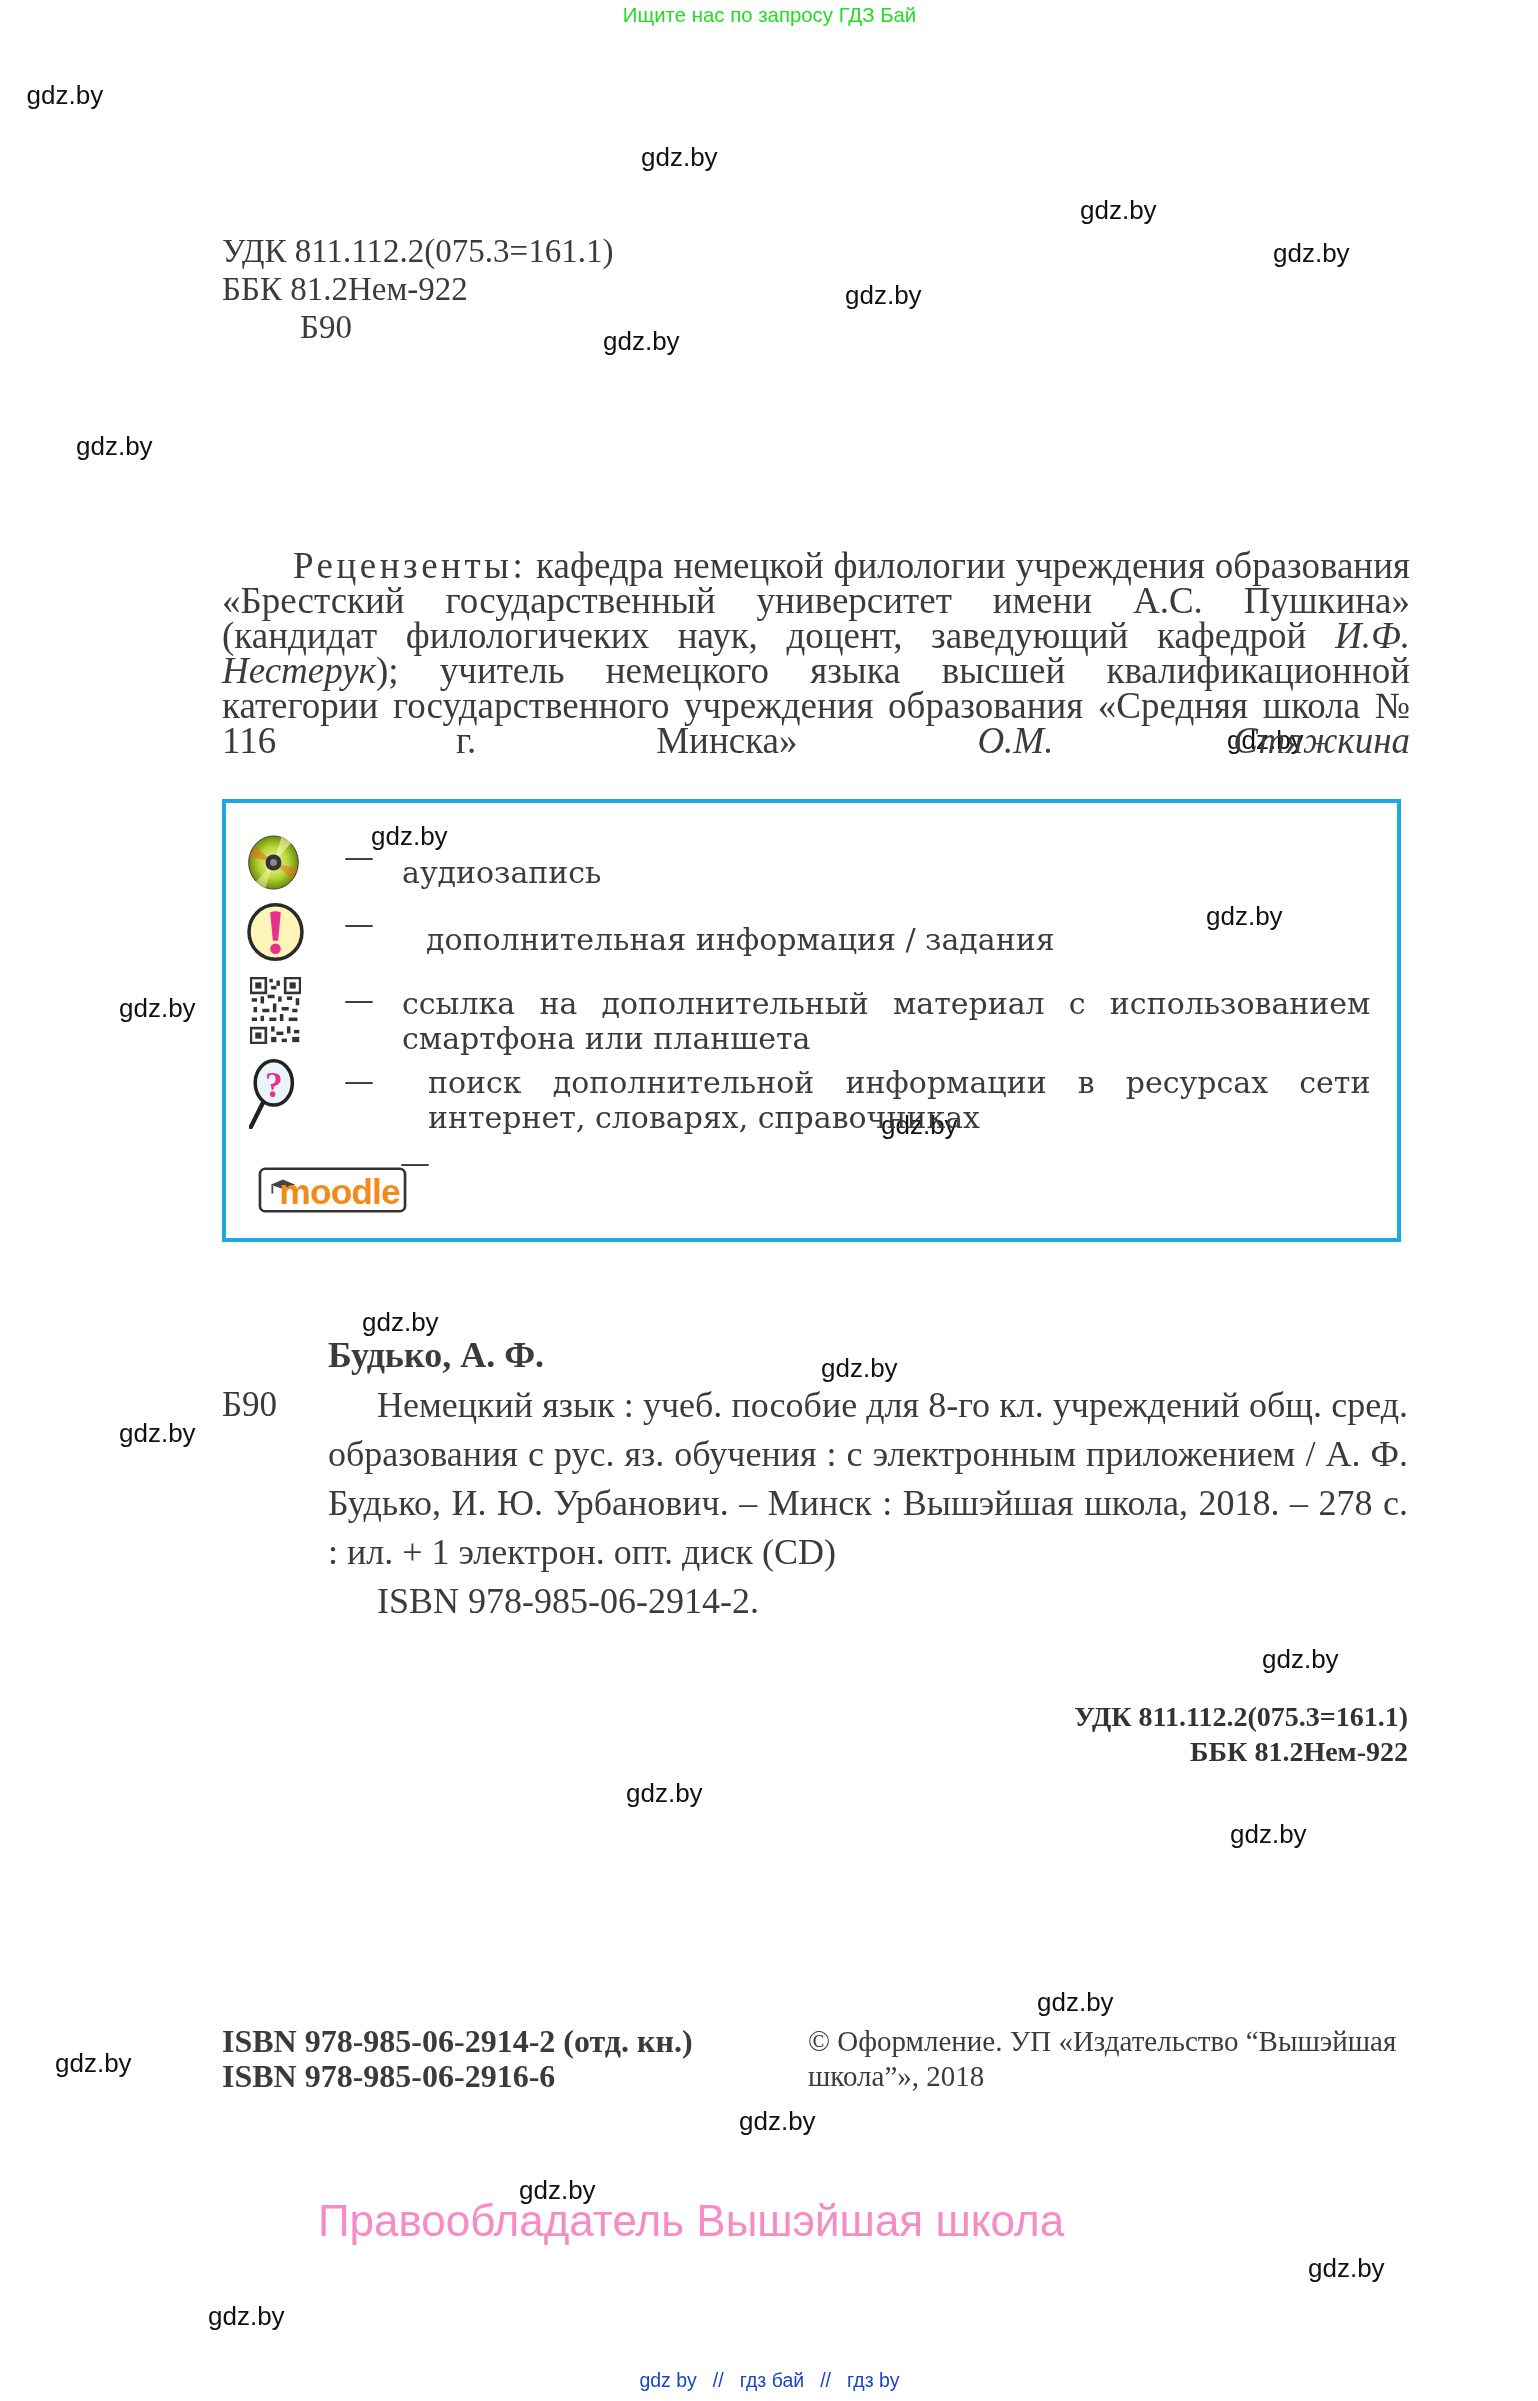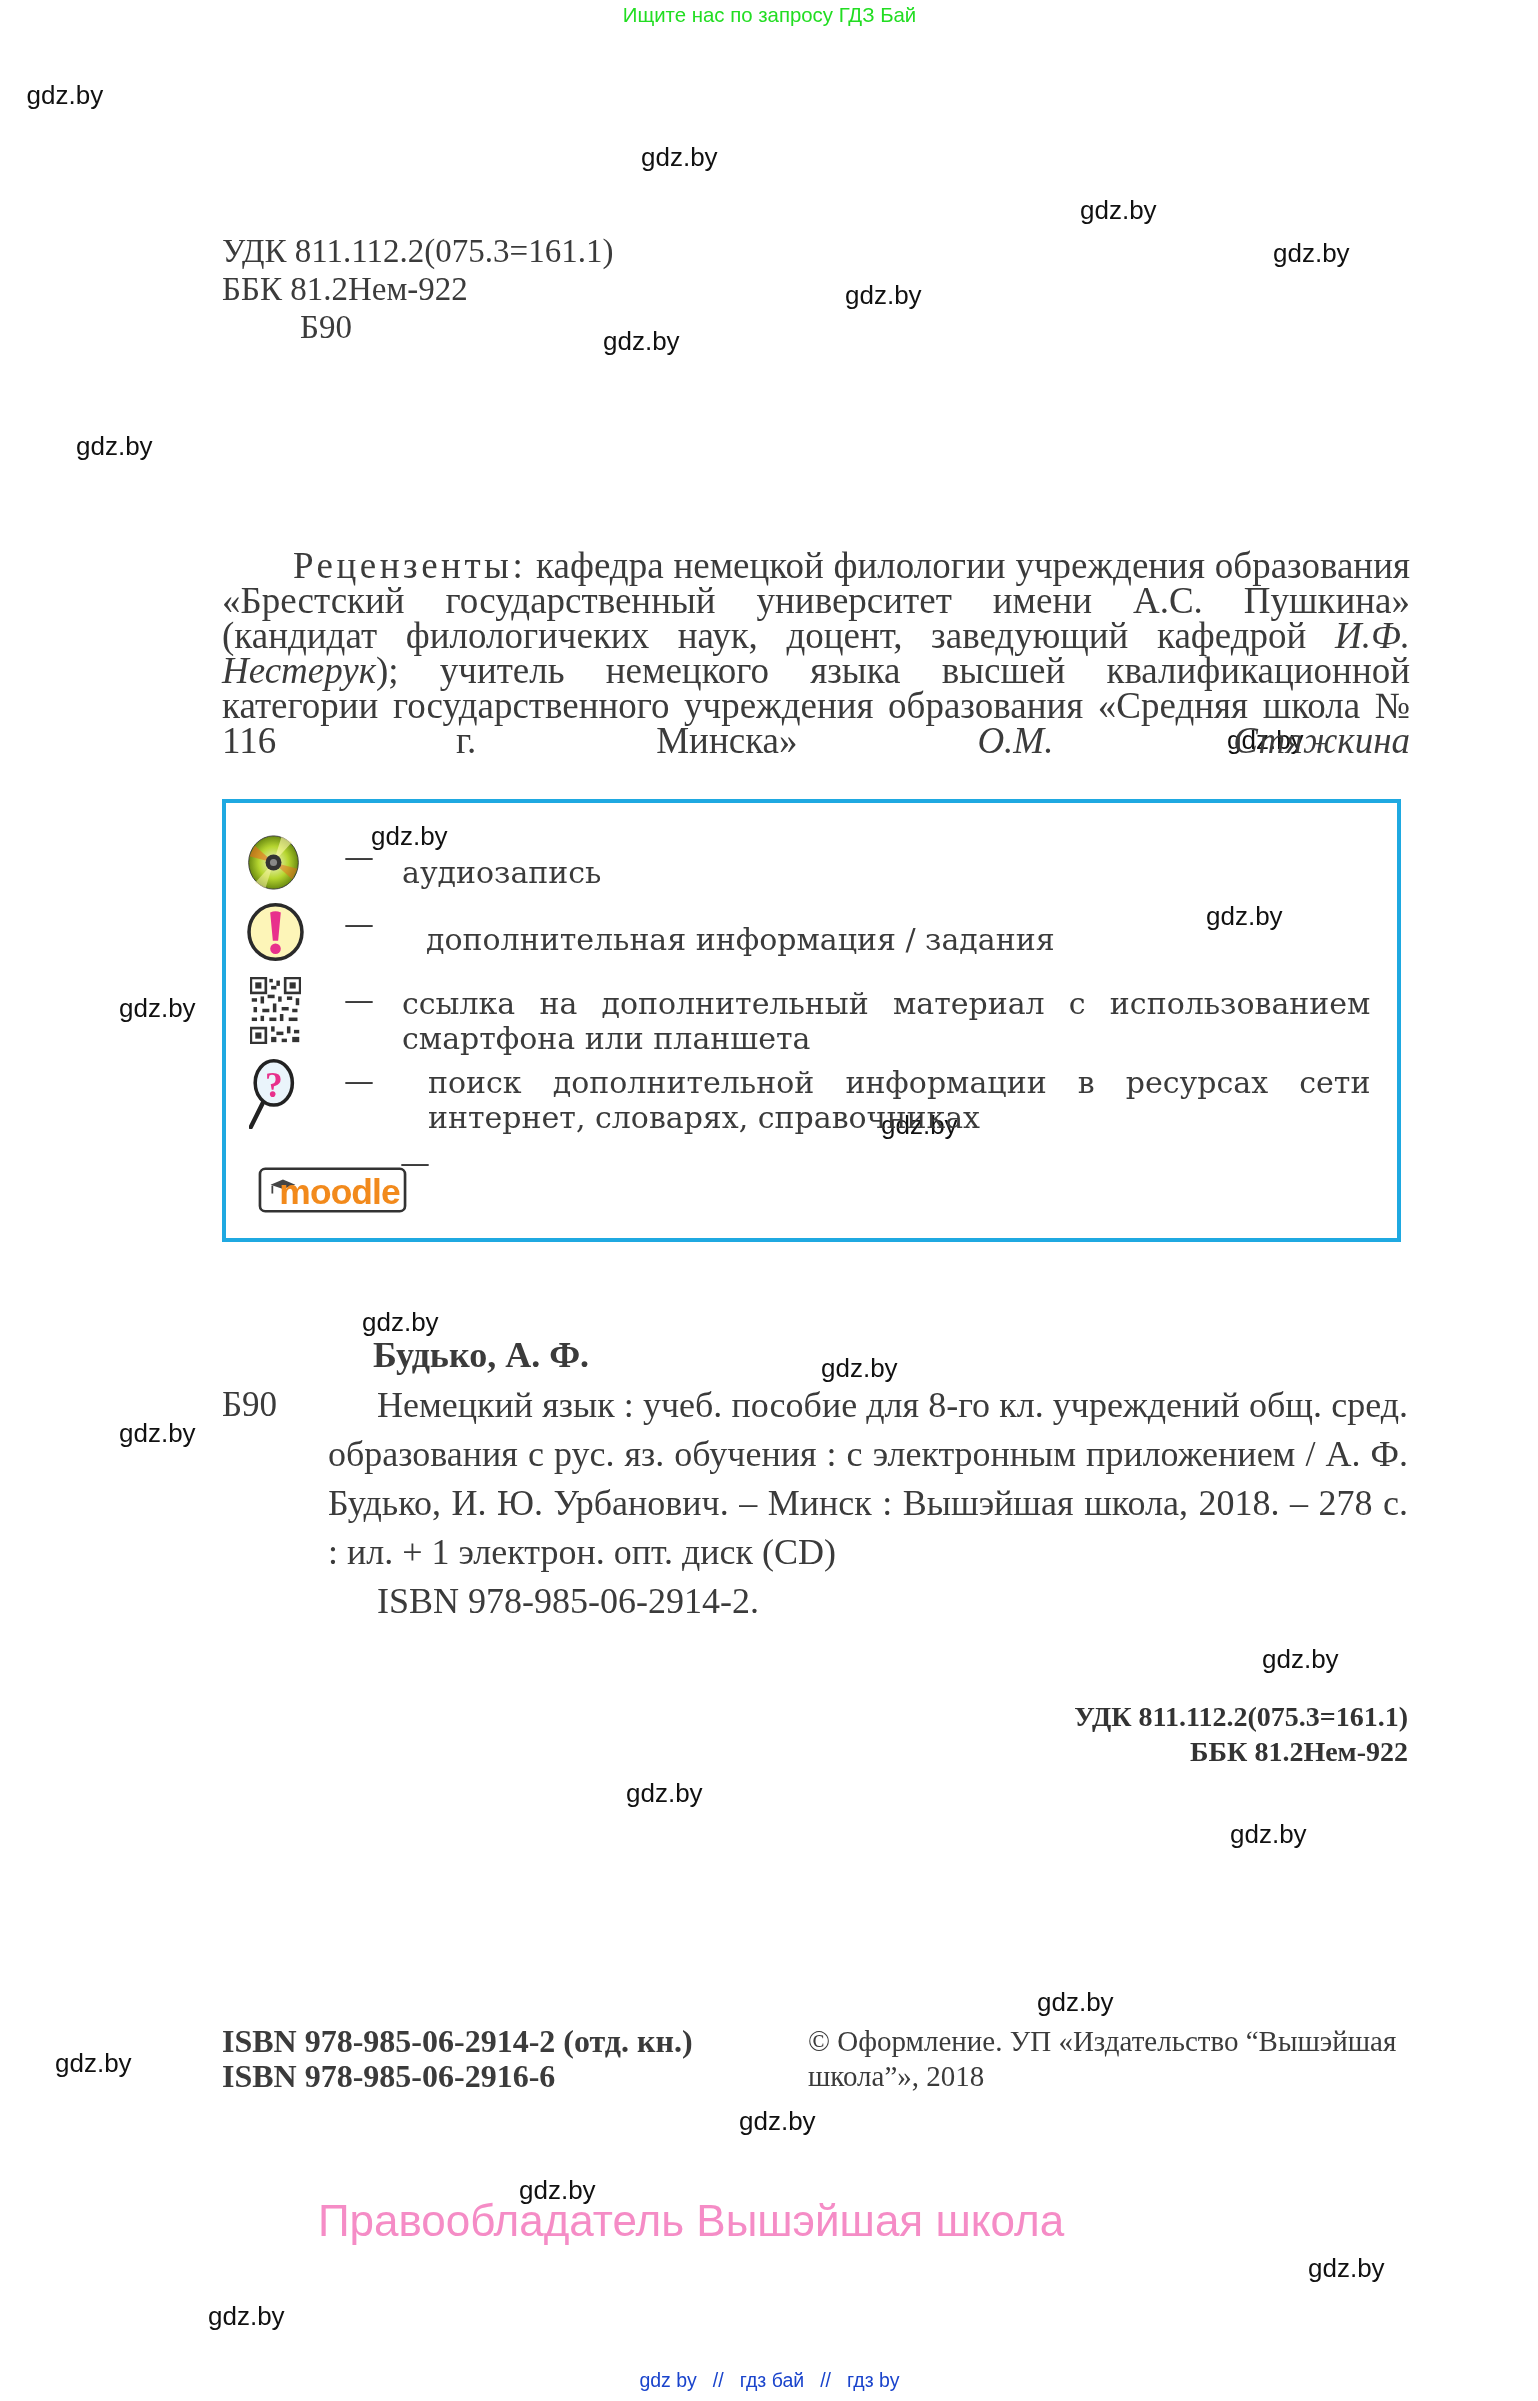--- a/index.html
+++ b/index.html
@@ -22,21 +22,21 @@
   .legend-box { left:222px; top:799px; width:1179px; height:443px;
                 border:4.4px solid #1fa9e1; box-sizing:border-box; }
   .legend-row { position:absolute; left:0; width:100%; }
   .legend-icon { position:absolute; left:19.5px; }
   .legend-dash { position:absolute; font-size:30px; color:#3b3b3b; }
   .legend-text { position:absolute; left:176px; right:26.6px; font-size:30px; line-height:35px;
                  color:#3b3b3b; text-align:justify; }
   .legend-text.jl { text-align-last:left; }
 
   .author { left:328px; top:1334px; font-size:36px; font-weight:bold; color:#3b3b3b;
-            font-family:"Liberation Serif", serif;margin-left:45px; }
+            font-family:"Liberation Serif", serif; }
   .b90-left { left:222px; top:1385px; font-size:35px; color:#3b3b3b; font-family:"Liberation Serif", serif; }
   .biblio { left:328px; top:1381px; width:1080px; font-size:36px; line-height:49px; color:#3b3b3b;
             text-align:justify; font-family:"Liberation Serif", serif; }
   .biblio p { margin:0; }
   .biblio .first { text-indent:49px; }
   .biblio .isbn { padding-left:49px; text-align:left; }
 
   .udk-bottom { right:131px; top:1699px; text-align:right; font-size:28px; line-height:35px;
                 font-weight:bold; color:#333; font-family:"Liberation Serif", serif; }
 

